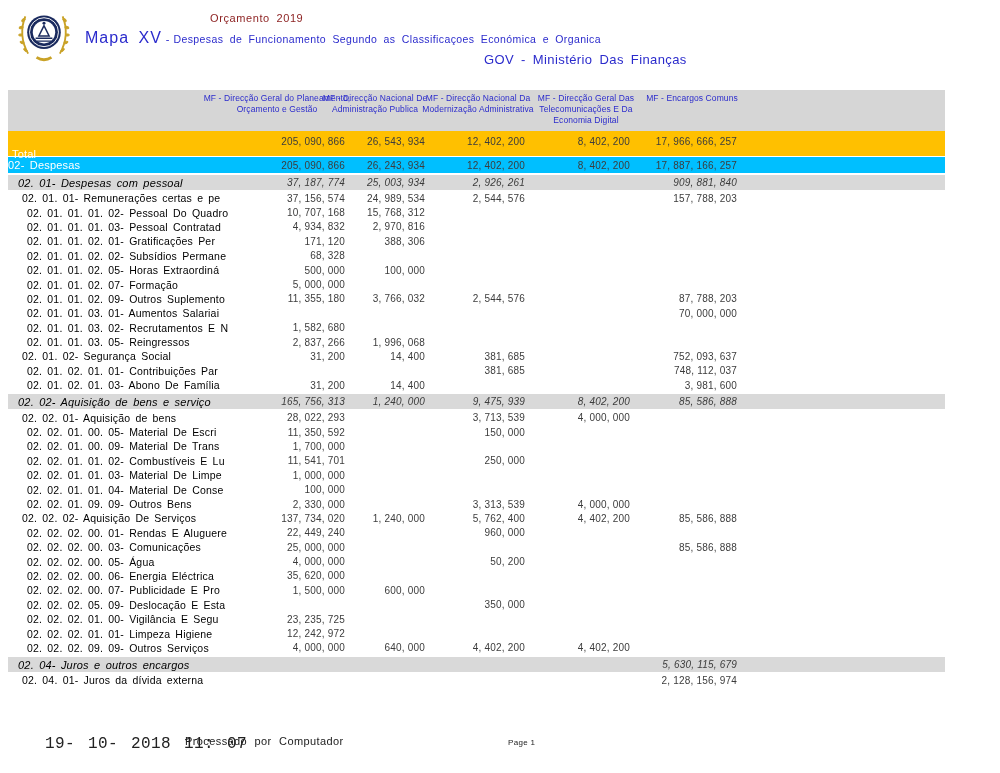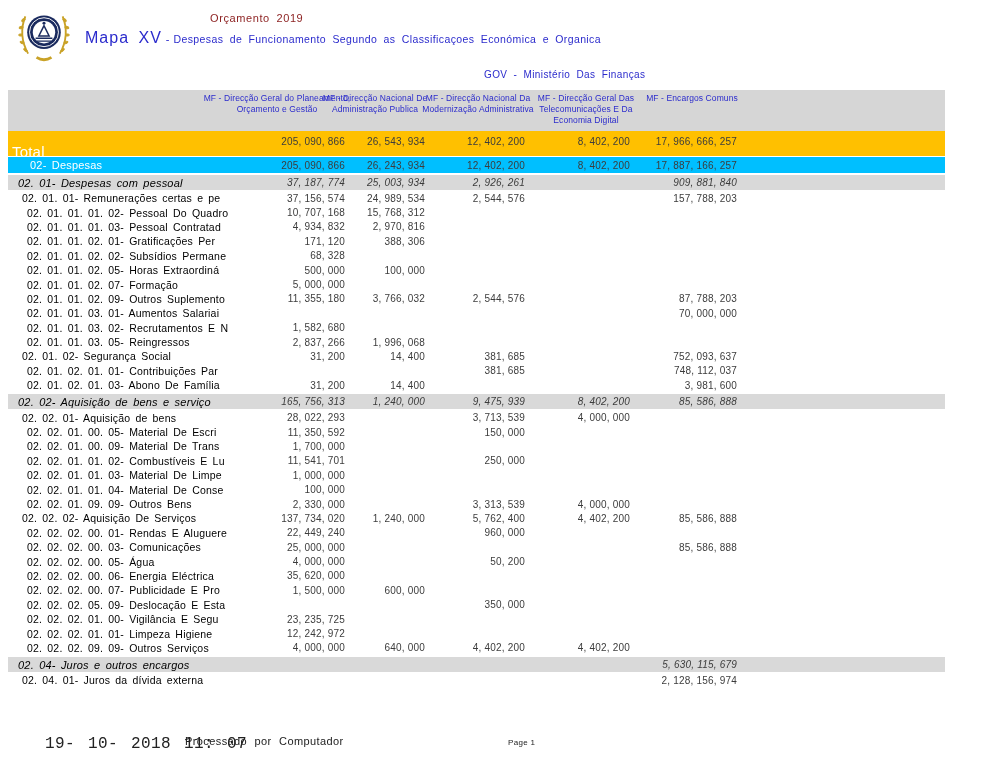--- a/index.html
+++ b/index.html
@@ -12,21 +12,21 @@
   .logo { position:absolute; left:16px; top:5px; width:56px; height:60px; }
   .budget-title {
     position:absolute; left:210px; top:12px; color:#8B1E1E; font-size:11px;
     font-weight:normal; letter-spacing:0.6px; word-spacing:3px;
   }
   .map-line { position:absolute; left:85px; top:29px; color:#2B2BCC; white-space:nowrap; }
   .map-code { font-size:16px; letter-spacing:1px; word-spacing:4px; }
   .map-sep { font-size:11px; padding:0 4px; }
   .map-subtitle { font-size:10.5px; letter-spacing:0.4px; word-spacing:3px; }
   .org-title {
-    position:absolute; left:484px; top:69px; color:#2B2BCC; font-size:10px;
+    position:absolute; left:484px; top:52px; color:#2B2BCC; font-size:13px;
     letter-spacing:0.4px; word-spacing:3px;
   }
   
   .report { position:absolute; left:8px; top:90px; width:937px; }
   .col-head-band { position:relative; height:41px; background:#D6D6D6;padding-left:39px; }
   .col-head {
     position:absolute; top:3px; color:#2B2BCC; font-size:8.5px; line-height:11px;
     text-align:center; letter-spacing:0.1px;
   }
   .ch1 { left:194px; width:150px; }
@@ -37,24 +37,24 @@
   .tbody { position:relative; }
   .row {
     display:grid;
     grid-template-columns:247px 90px 80px 100px 105px 107px 1fr;
     align-items:center;
     height:14.4px;
   }
   .cell { overflow:hidden; white-space:nowrap; }
   .cell.label { font-size:10.5px; color:#000; letter-spacing:0.2px; word-spacing:2px; }
   .cell.num { text-align:right; font-size:10px; color:#3C3C3C; letter-spacing:0.2px; }
-  .lv0 { padding-left:4px; } .lv1 { padding-left:22px; } .lv2 { padding-left:10px; }
+  .lv0 { padding-left:4px; } .lv1 { padding-left:0; } .lv2 { padding-left:10px; }
   .lv3 { padding-left:14px; } .lv4 { padding-left:19px; }
   .row.total { background:#FFC000; height:25px; margin-bottom:1px; }
-  .row.total .cell.label { color:#fff; font-size:15px; align-self:end; padding-bottom:13px;margin-top:29px; }
+  .row.total .cell.label { color:#fff; font-size:11px; align-self:end; padding-bottom:13px;margin-top:29px; }
   .row.total .cell.num { align-self:start; padding-top:5px; }
   .row.despesas { background:#00BFFF; height:16px; margin-bottom:2px; }
   .row.despesas .cell.label { color:#fff; font-size:11px; }
   .row.section { background:#D9D9D9; height:15px; margin-top:2px; margin-bottom:1px;font-style:italic; }
   .row.section .cell.label { font-size:11px; }
   
   .footer-date { position:absolute; left:45px; top:735px; font-size:16px; color:#222; letter-spacing:0.4px; word-spacing:3px;font-family:Liberation Mono, monospace; }
   .footer-processed { position:absolute; left:185px; top:735px; font-size:11px; color:#222; letter-spacing:0.4px; word-spacing:4px; }
   .footer-page { position:absolute; left:508px; top:738px; font-size:8px; color:#222; letter-spacing:0.3px; }
 </style>

